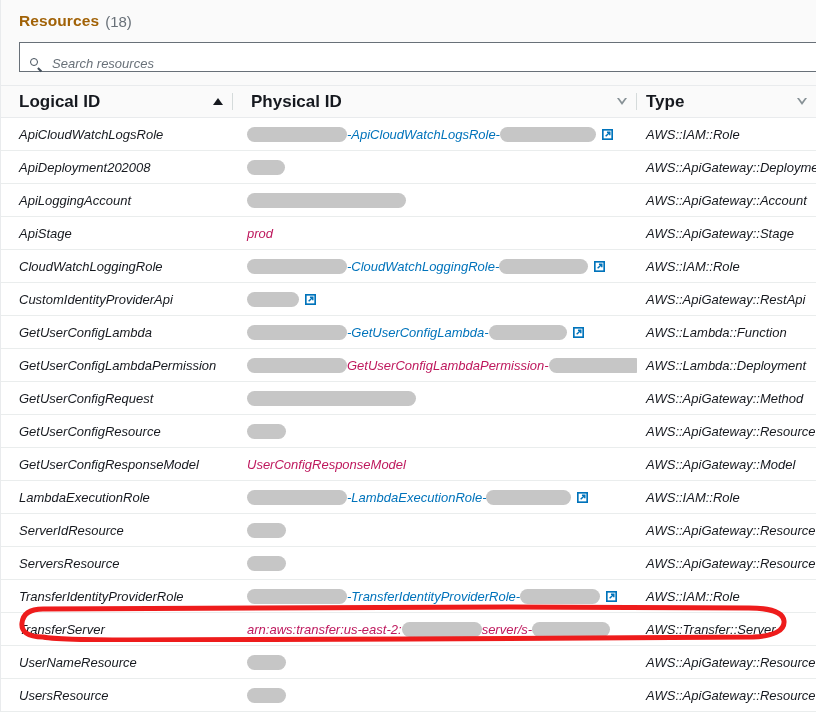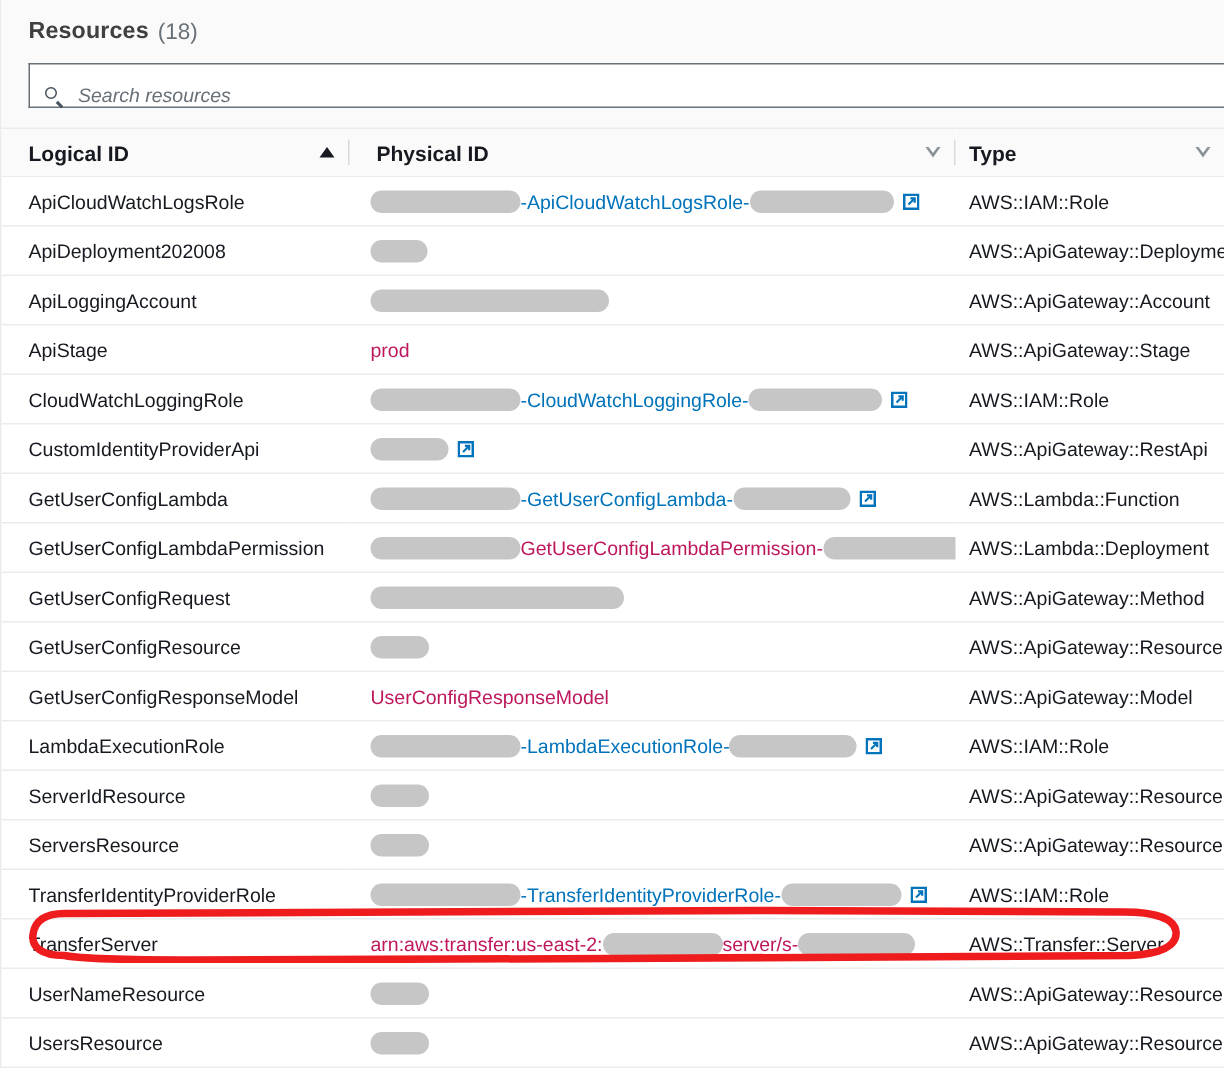--- a/index.html
+++ b/index.html
@@ -22,21 +22,21 @@
   .panel-header{
     height:42px;
     display:flex;align-items:center;
     padding:0 0 0 18px;
     background:#fafafa;
     box-sizing:border-box;
   }
   .panel-title{
     font-size:15.5px;
     font-weight:bold;
-    color:#404040;
+    color:#a16207;
     letter-spacing:.1px;
   }
   .panel-count{
     font-size:15px;
     font-weight:normal;
     color:#687078;
     margin-left:6px;
     text-align:right;
   }
   
@@ -85,21 +85,21 @@
   table{
     border-collapse:collapse;
     width:816px;
     table-layout:fixed;
   }
   thead th{
     height:31px;
     background:#fafafa;
     border-top:1px solid #e9ebed;
     border-bottom:1px solid #e9ebed;
-    font-size:14px;
+    font-size:17px;
     font-weight:bold;
     color:#16191f;
     text-align:left;
     padding:0;
     vertical-align:middle;
     position:relative;
   }
   .th-inner{
     display:flex;align-items:center;
     height:31px;
@@ -144,20 +144,21 @@
   tbody td{
     height:32px;
     border-bottom:1px solid #eaeded;
     font-size:13px;
     color:#16191f;
     padding:0 10px 0 18px;
     vertical-align:middle;
     white-space:nowrap;
     overflow:hidden;
     box-sizing:border-box;
+    font-style:italic;
   }
   td.physical{padding-left:14px;text-align:center;}
   td.type{padding-left:9px;color:#16191f;}
   .cell-flow{
     display:flex;align-items:center;
     height:32px;
   }
   
   .redact{
     display:inline-block;

